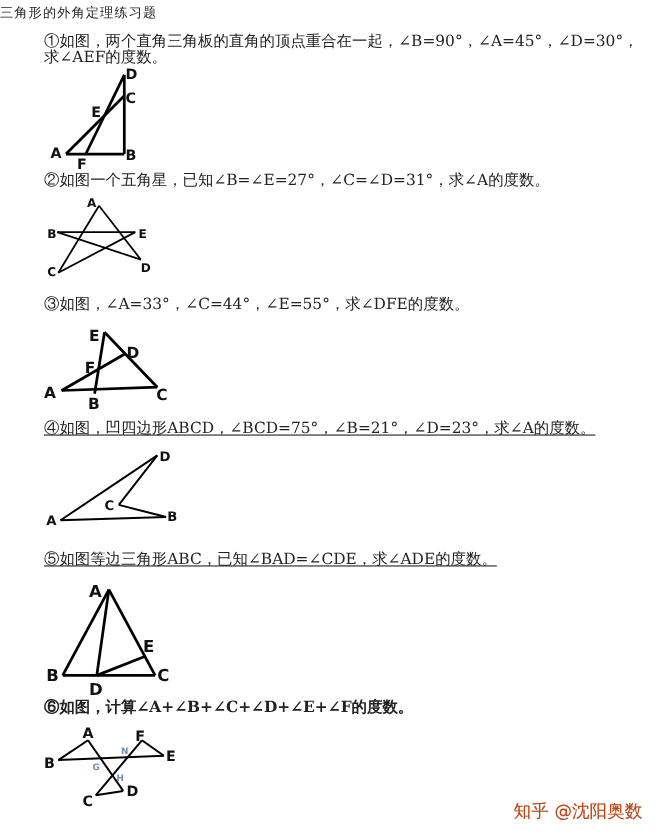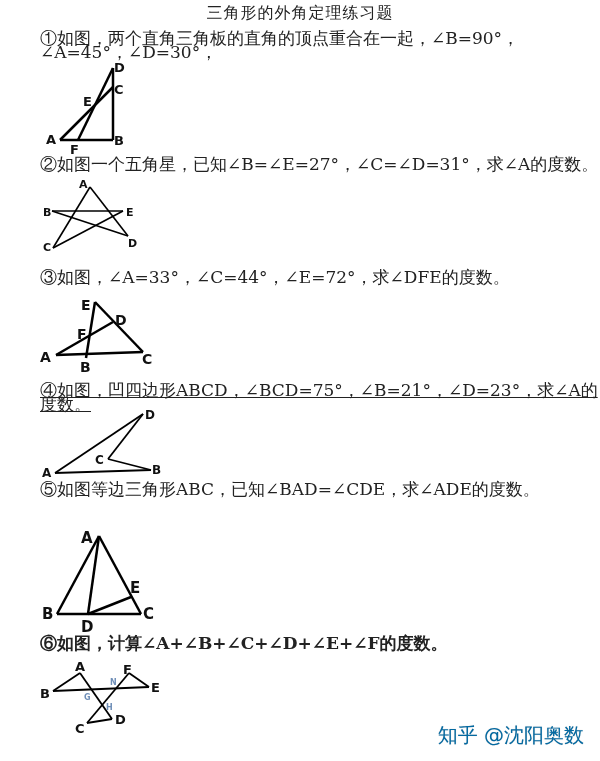--- a/index.html
+++ b/index.html
@@ -1,33 +1,34 @@
 <!DOCTYPE html>
 <html><head>
 <meta charset="utf-8">
 <style>
   html, body { margin:0; padding:0; background:#fff; }
   body { width:600px; height:761px; position:relative; overflow:hidden;
          font-family:"DejaVu Serif","Liberation Serif",serif; color:#222; }
-  .title { position:absolute; left:0; width:600px; top:3px; text-align:center;
-           font-size:16px; letter-spacing:1px; }
-  .q { position:absolute; left:40px; font-size:17px; line-height:14px; }
+  .title { position:absolute; left:0; width:600px; top:3px; 
+           font-size:12px; letter-spacing:1px; }
+  .q { position:absolute; left:40px; font-size:14px; line-height:14px; }
   svg { position:absolute; overflow:visible; }
   svg text.lbl { font-family:"DejaVu Sans","Liberation Sans",sans-serif; font-weight:bold; fill:#111; }
   svg text.sm { font-family:"DejaVu Sans","Liberation Sans",sans-serif; font-weight:bold; fill:#6f8fb8; }
   .watermark { position:absolute; right:16px; bottom:12px; font-family:"DejaVu Sans","Liberation Sans",sans-serif;
-               font-size:20px; color:#0369a1; text-shadow:0 0 1px #ccc; }
+               font-size:16px; color:#c2410c; text-shadow:0 0 1px #ccc; }
 </style>
 </head>
 <body>
 
 <div class="title">三角形的外角定理练习题</div>
 
 <div class="q" style="top:31px;">
   <div>①如图，两个直角三角板的直角的顶点重合在一起，∠B=90°，∠A=45°，∠D=30°，</div>
+  <div>求∠AEF的度数。</div>
 </div>
 <svg style="left:0;top:0;" width="600" height="761">
   <g stroke="#000" stroke-width="2.5" fill="none">
     <line x1="60" y1="140" x2="113" y2="140"></line>
     <line x1="113" y1="140" x2="113" y2="68"></line>
     <line x1="60" y1="140" x2="113" y2="87"></line>
     <line x1="78" y1="140" x2="113" y2="68"></line>
   </g>
   <text class="lbl" x="114" y="72" font-size="13">D</text>
   <text class="lbl" x="114" y="94" font-size="13">C</text>
@@ -46,21 +47,21 @@
     <line x1="53" y1="248" x2="90" y2="187"></line>
     <line x1="90" y1="187" x2="128" y2="236"></line>
   </g>
   <text class="lbl" x="79" y="188" font-size="11">A</text>
   <text class="lbl" x="43" y="216" font-size="11">B</text>
   <text class="lbl" x="126" y="216" font-size="11">E</text>
   <text class="lbl" x="43" y="251" font-size="11">C</text>
   <text class="lbl" x="128" y="247" font-size="11">D</text>
 </svg>
 
-<div class="q" style="top:270px;">③如图，∠A=33°，∠C=44°，∠E=72°，求∠DFE的度数。</div>
+<div class="q" style="top:270px;">③如图，∠A=33°，∠C=44°，∠E=55°，求∠DFE的度数。</div>
 <svg style="left:0;top:0;" width="600" height="761">
   <g stroke="#000" stroke-width="2.5" fill="none">
     <line x1="56" y1="355" x2="143" y2="352"></line>
     <line x1="56" y1="355" x2="113" y2="322"></line>
     <line x1="95" y1="302" x2="143" y2="352"></line>
     <line x1="95" y1="302" x2="86" y2="358"></line>
   </g>
   <text class="lbl" x="81" y="310" font-size="14">E</text>
   <text class="lbl" x="115" y="325" font-size="14">D</text>
   <text class="lbl" x="77" y="339" font-size="14">F</text>
@@ -76,21 +77,21 @@
     <line x1="143" y1="414" x2="108" y2="459"></line>
     <line x1="108" y1="459" x2="151" y2="470"></line>
     <line x1="151" y1="470" x2="55" y2="473"></line>
   </g>
   <text class="lbl" x="145" y="419" font-size="12">D</text>
   <text class="lbl" x="95" y="464" font-size="12">C</text>
   <text class="lbl" x="152" y="474" font-size="12">B</text>
   <text class="lbl" x="42" y="477" font-size="12">A</text>
 </svg>
 
-<div class="q" style="top:482px;">⑤如图等边三角形ABC，已知∠BAD=∠CDE，求∠ADE的度数。</div>
+<div class="q" style="top:502px;text-decoration:underline;">⑤如图等边三角形ABC，已知∠BAD=∠CDE，求∠ADE的度数。</div>
 <svg style="left:0;top:0;" width="600" height="761">
   <g stroke="#000" stroke-width="2.5" fill="none">
     <line x1="99" y1="536" x2="57" y2="614"></line>
     <line x1="99" y1="536" x2="141" y2="614"></line>
     <line x1="57" y1="614" x2="141" y2="614"></line>
     <line x1="99" y1="536" x2="88" y2="614"></line>
     <line x1="88" y1="614" x2="131" y2="597"></line>
   </g>
   <text class="lbl" x="81" y="543" font-size="15">A</text>
   <text class="lbl" x="130" y="593" font-size="15">E</text>

